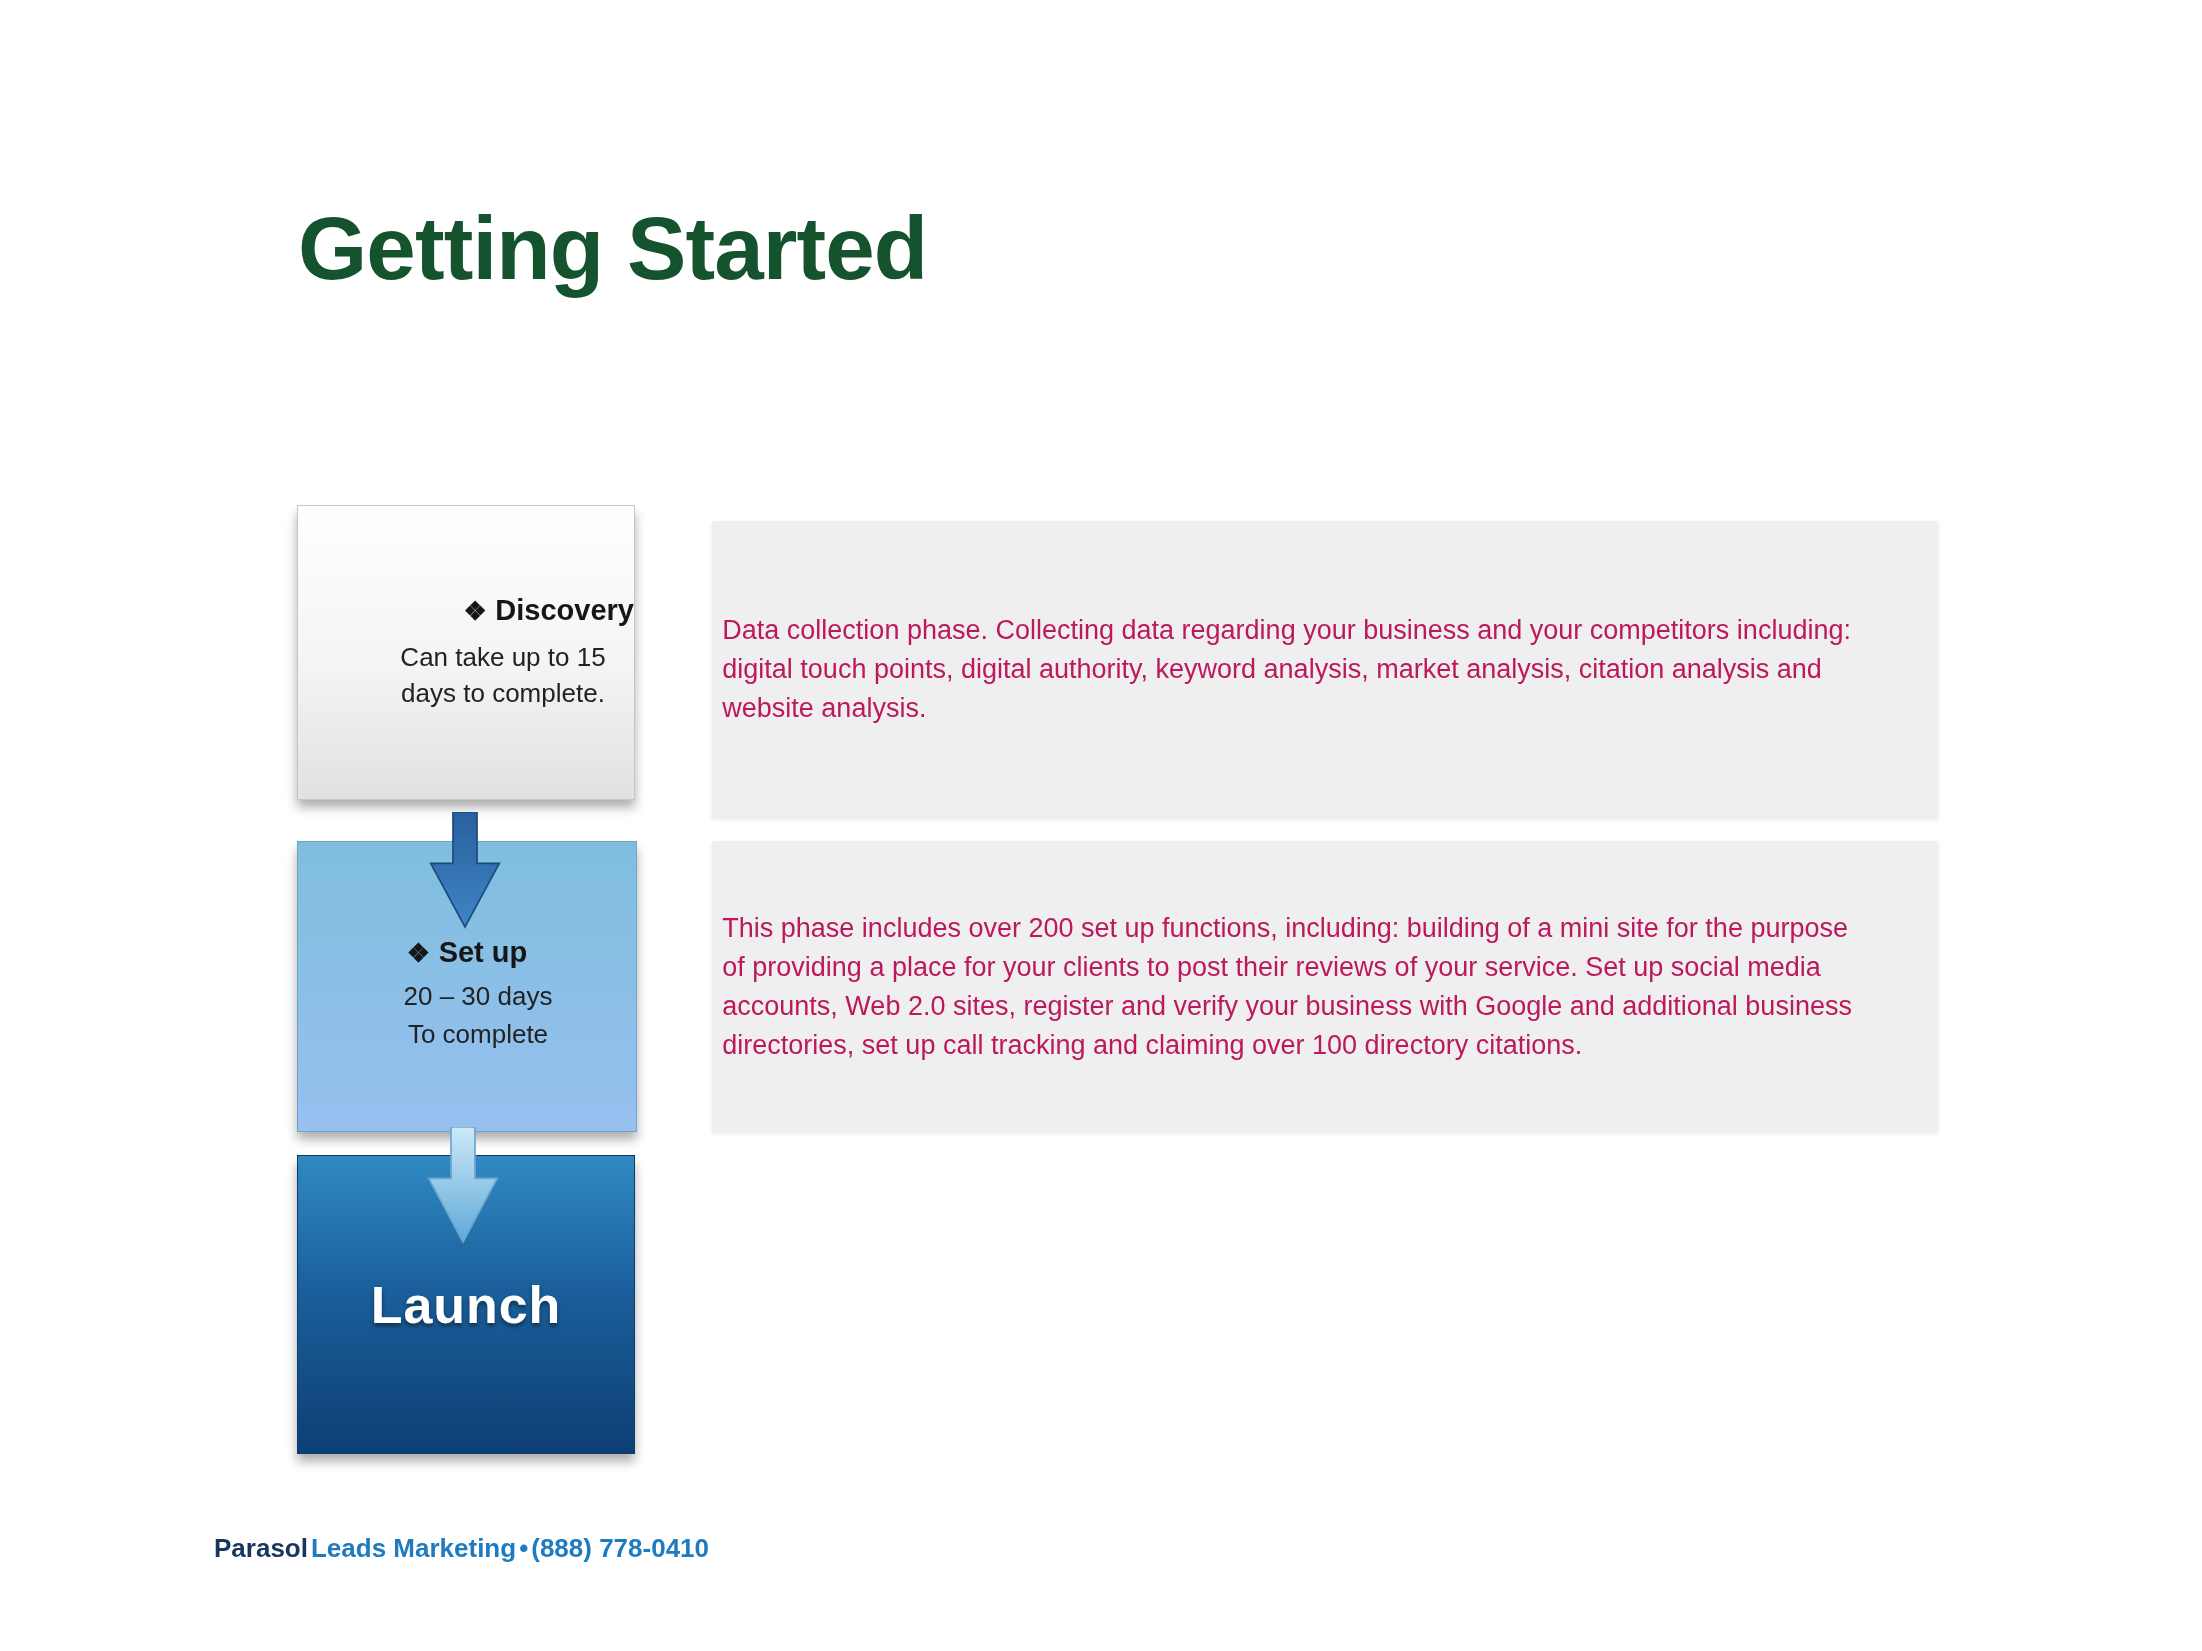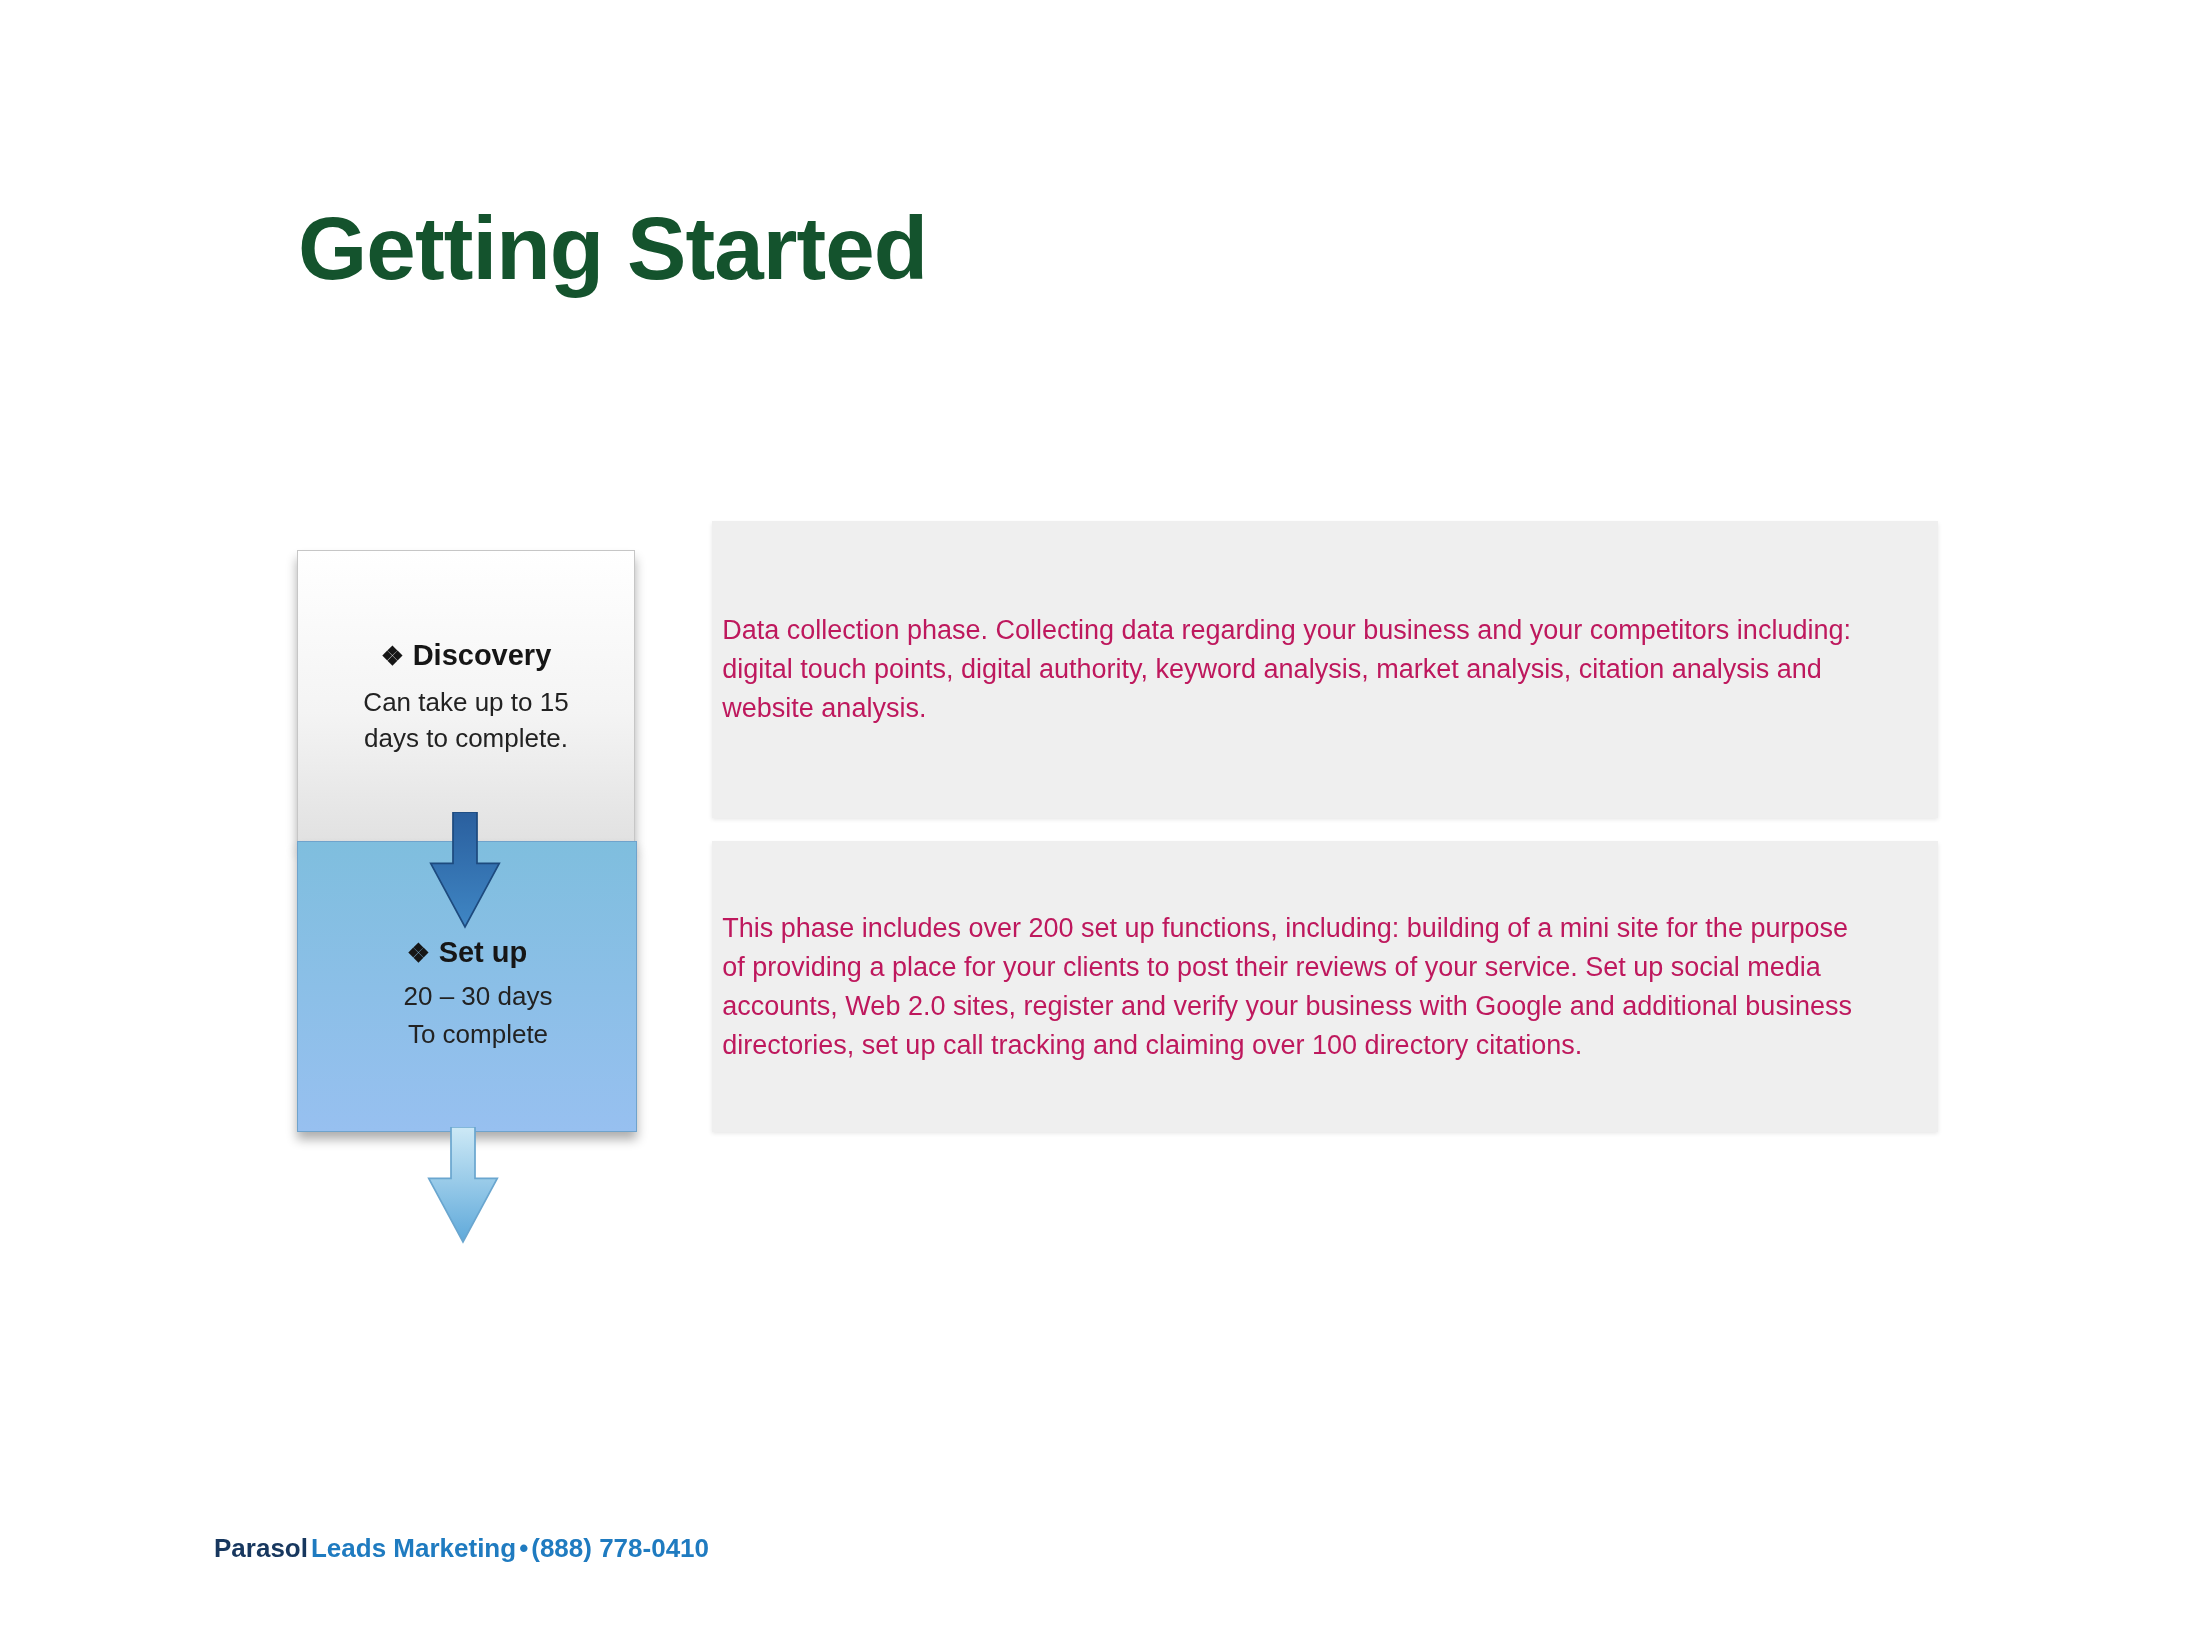--- a/index.html
+++ b/index.html
@@ -35,25 +35,26 @@
     display: flex;
     flex-direction: column;
     justify-content: center;
     align-items: center;
     text-align: center;
     z-index: 2;
     box-shadow: 0 7.7px 10.3px rgba(0,0,0,0.32);
   }
   .box-discovery {
     left: 297px;
-    top: 550px;
+    top: 505px;
     width: 336px;
     height: 293px;
     background: linear-gradient(180deg, #ffffff 0%, #f4f4f4 55%, #e1e1e1 100%);
     border: 0.9px solid #c6c6c6;
+    align-items: flex-end;
   }
   .box-setup {
     left: 297px;
     top: 841px;
     width: 340px;
     height: 291px;
     background: linear-gradient(180deg, var(--setup-top, #7fbede) 0%, var(--setup-bottom, #97c0f0) 100%);
     border: 0.9px solid #6fa3cc;
     padding-top: 16px;
     box-sizing: border-box;
@@ -184,20 +185,23 @@
   <svg class="arrow arrow-2" viewBox="0 0 100 140" aria-hidden="true">
     <defs>
       <linearGradient id="arrowGrad2" x1="0" y1="0" x2="0" y2="1">
         <stop offset="0" stop-color="#cde9f6"></stop>
         <stop offset="1" stop-color="#5fa9da"></stop>
       </linearGradient>
     </defs>
     <path d="M36 0 L64 0 L64 60 L90 60 L50 134 L10 60 L36 60 Z" fill="url(#arrowGrad2)" stroke="#6aa6cf" stroke-width="2"></path>
   </svg>
 
+  <div class="box box-launch">
+    <div class="launch-label">Launch</div>
+  </div>
 
   <div class="panel panel-1">
     <p>Data collection phase. Collecting data regarding your business and your competitors including: digital touch points, digital authority, keyword analysis, market analysis, citation analysis and website analysis.</p>
   </div>
 
   <div class="panel panel-2">
     <p>This phase includes over 200 set up functions, including: building of a mini site for the purpose of providing a place for your clients to post their reviews of your service. Set up social media accounts, Web 2.0 sites, register and verify your business with Google and additional business directories, set up call tracking and claiming over 100 directory citations.</p>
   </div>
 
   <div class="footer">

